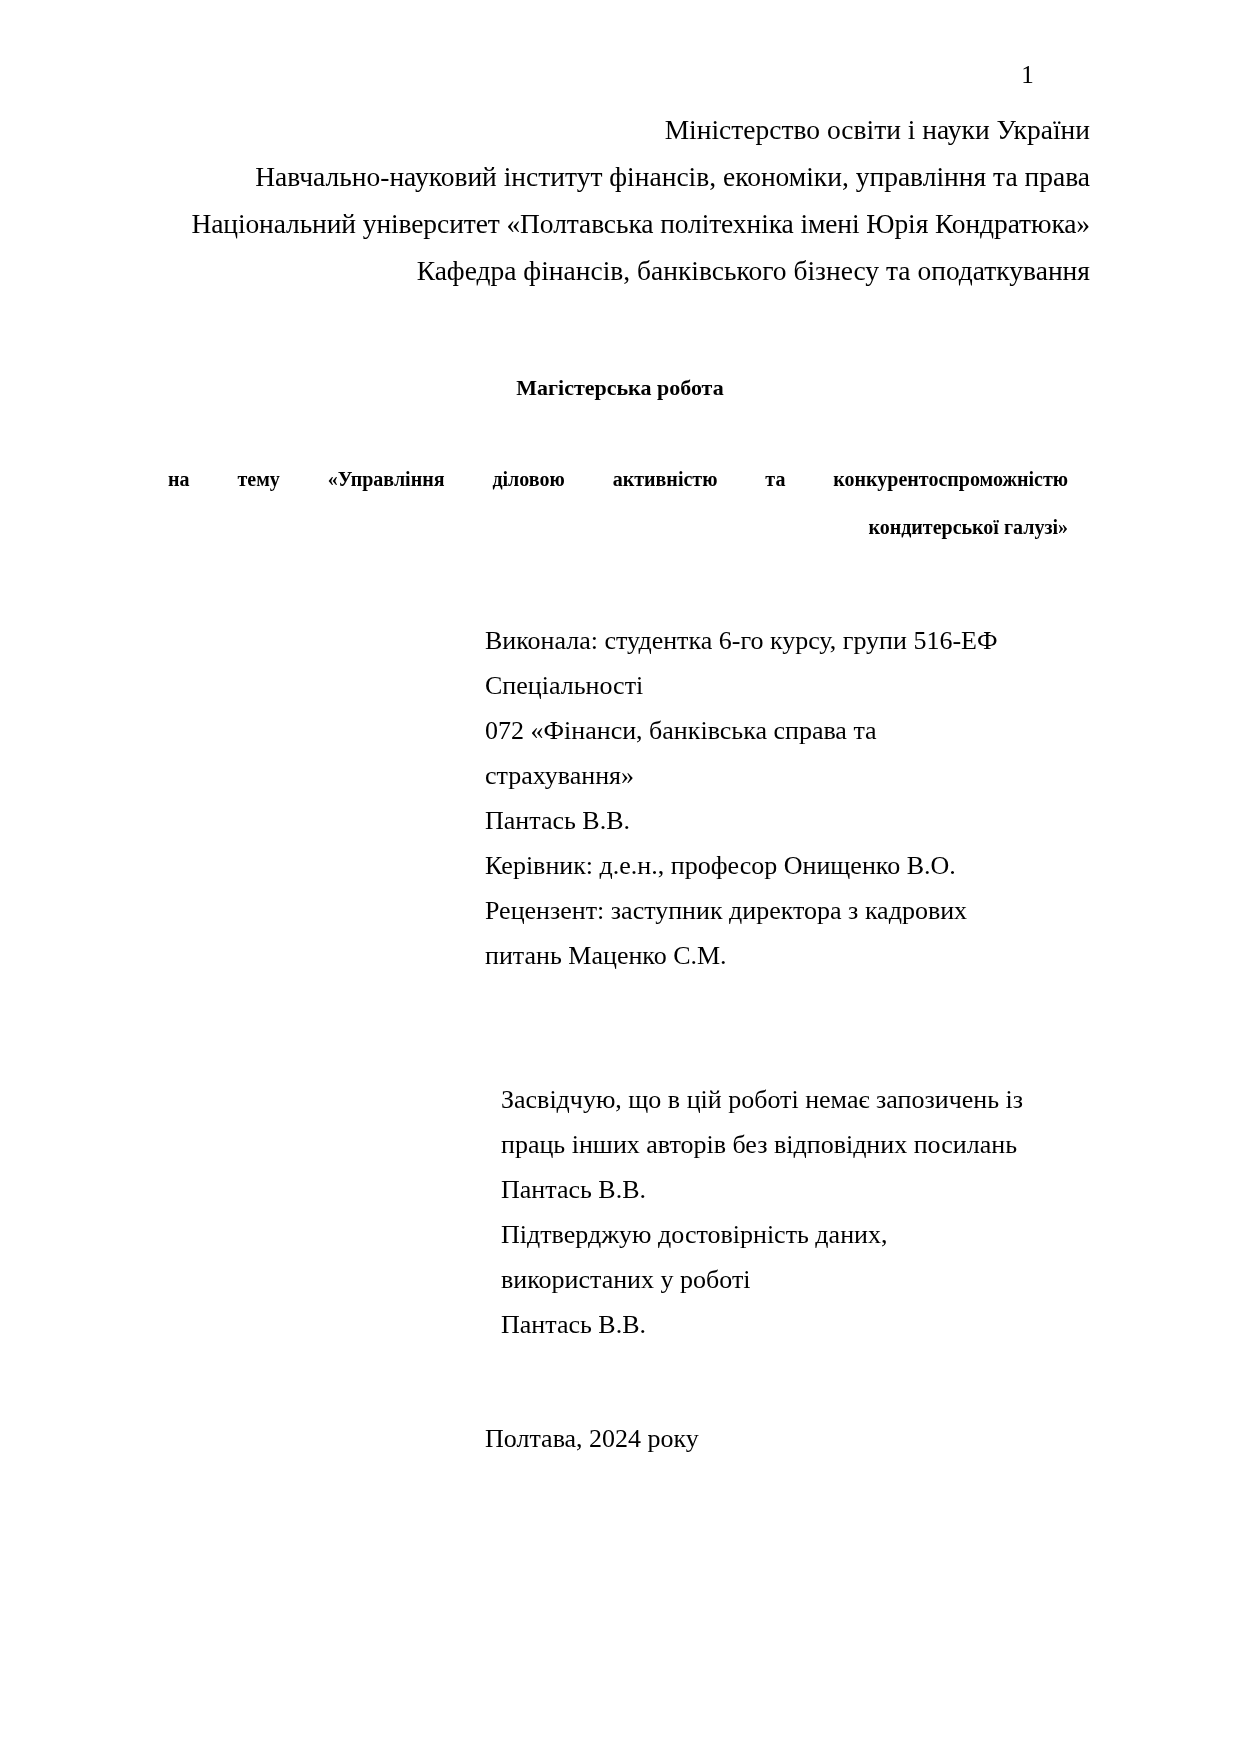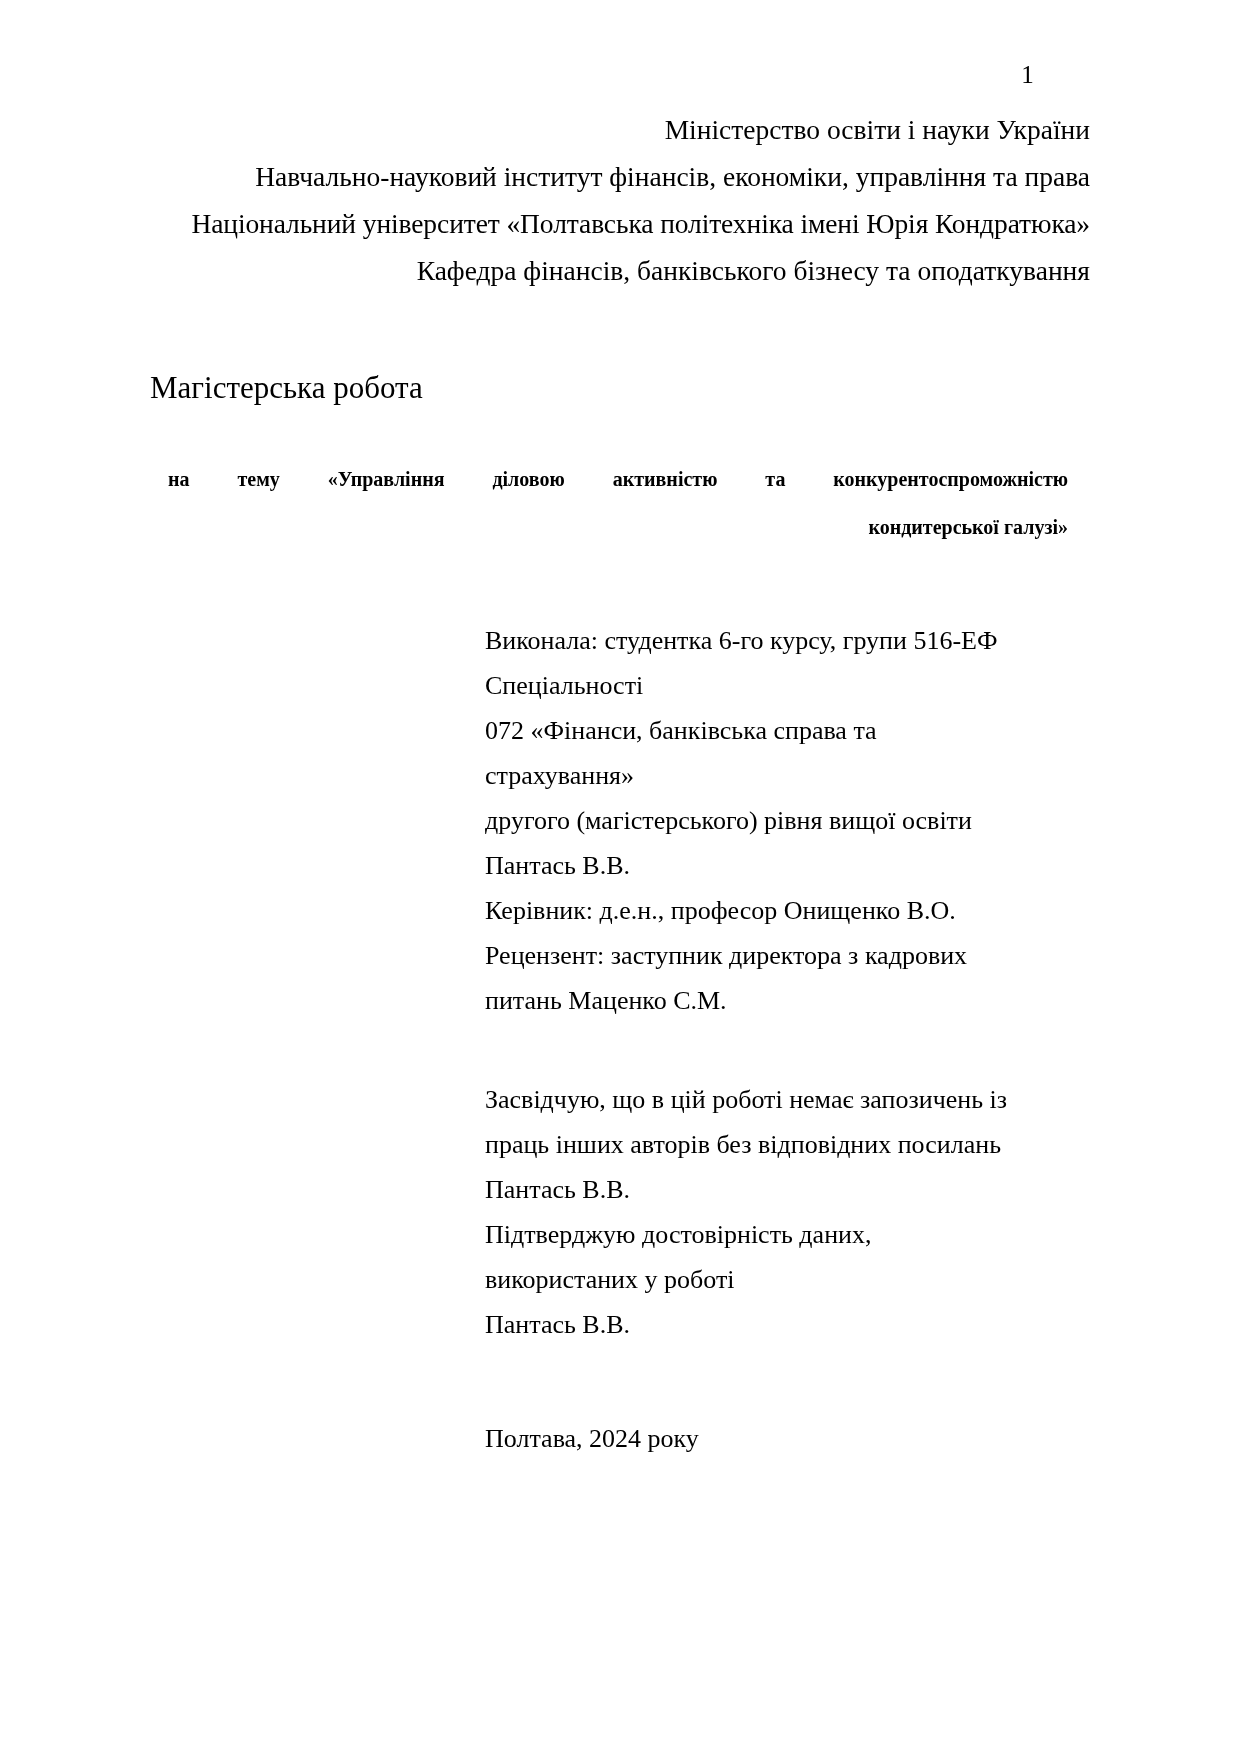--- a/index.html
+++ b/index.html
@@ -45,23 +45,23 @@
   .institution .line.l2 {
     letter-spacing: -0.1px;
   }
 
   
   .doc-type {
     position: absolute;
     top: 368px;
     left: 150px;
     width: 940px;
-    text-align: left;
-    font-size: 31px;
-    font-weight: normal;
+    text-align: center;
+    font-size: 22px;
+    font-weight: bold;
     line-height: 40px;
   }
 
   
   .topic {
     position: absolute;
     top: 455px;
     left: 168px;
     width: 900px;
     text-align: center;
@@ -96,20 +96,21 @@
   .declaration-block {
     position: absolute;
     top: 1077px;
     left: 485px;
     width: 575px;
   }
   .declaration-block .ln {
     font-size: 26px;
     line-height: 45px;
     white-space: nowrap;
+    margin-left: 16px;
   }
 
   
   .footer-place {
     position: absolute;
     top: 1421px;
     left: 485px;
     font-size: 26px;
     line-height: 36px;
     white-space: nowrap;
@@ -134,21 +135,20 @@
   <div class="topic">
     <span class="t1">на тему «Управління діловою активністю та конкурентоспроможністю</span>
     <span class="t2">кондитерської галузі»</span>
   </div>
 
   <div class="signature-block">
     <div class="ln">Виконала: студентка 6-го курсу, групи 516-ЕФ</div>
     <div class="ln">Спеціальності</div>
     <div class="ln">072 «Фінанси, банківська справа та</div>
     <div class="ln">страхування»</div>
-    <div class="ln">другого (магістерського) рівня вищої освіти</div>
     <div class="ln">Пантась В.В.</div>
     <div class="ln">Керівник: д.е.н., професор Онищенко В.О.</div>
     <div class="ln">Рецензент: заступник директора з кадрових</div>
     <div class="ln">питань Маценко С.М.</div>
   </div>
 
   <div class="declaration-block">
     <div class="ln">Засвідчую, що в цій роботі немає запозичень із</div>
     <div class="ln">праць інших авторів без відповідних посилань</div>
     <div class="ln">Пантась В.В.</div>

